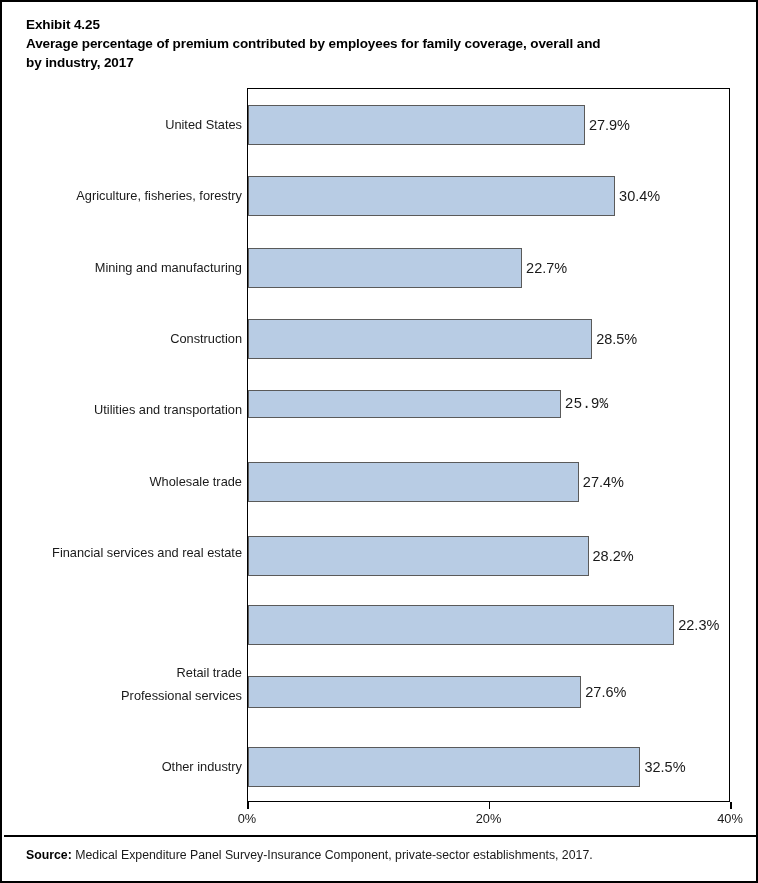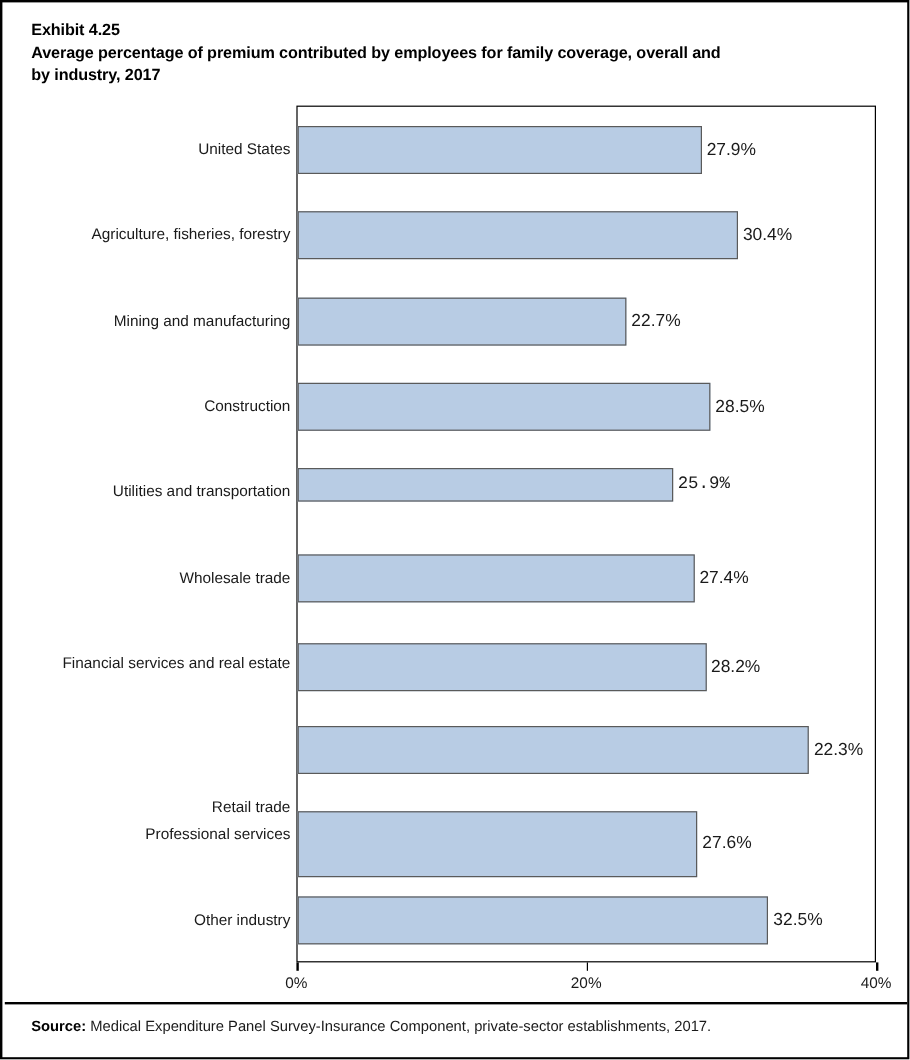--- a/index.html
+++ b/index.html
@@ -197,21 +197,21 @@
           <div class="bar-value" style="left: 330.855px;">27.4%</div>
         </div>
         <div class="bar-row" style="top: 447px; height: 40px;">
           <div class="bar" style="width: 340.515px;"></div>
           <div class="bar-value" style="left: 340.515px;">28.2%</div>
         </div>
         <div class="bar-row" style="top: 515.5px; height: 40px;">
           <div class="bar" style="width: 426.248px;"></div>
           <div class="bar-value" style="left: 426.248px;">22.3%</div>
         </div>
-        <div class="bar-row" style="top: 586.9px; height: 55px; text-align: center;">
+        <div class="bar-row" style="top: 586.9px; height: 32px; text-align: center;">
           <div class="bar" style="width: 333.27px;"></div>
           <div class="bar-value" style="left: 333.27px;">27.6%</div>
         </div>
         <div class="bar-row" style="top: 658.3px; height: 40px;">
           <div class="bar" style="width: 392.438px;"></div>
           <div class="bar-value" style="left: 392.438px;">32.5%</div>
         </div>
       </div>
   </div>
 

